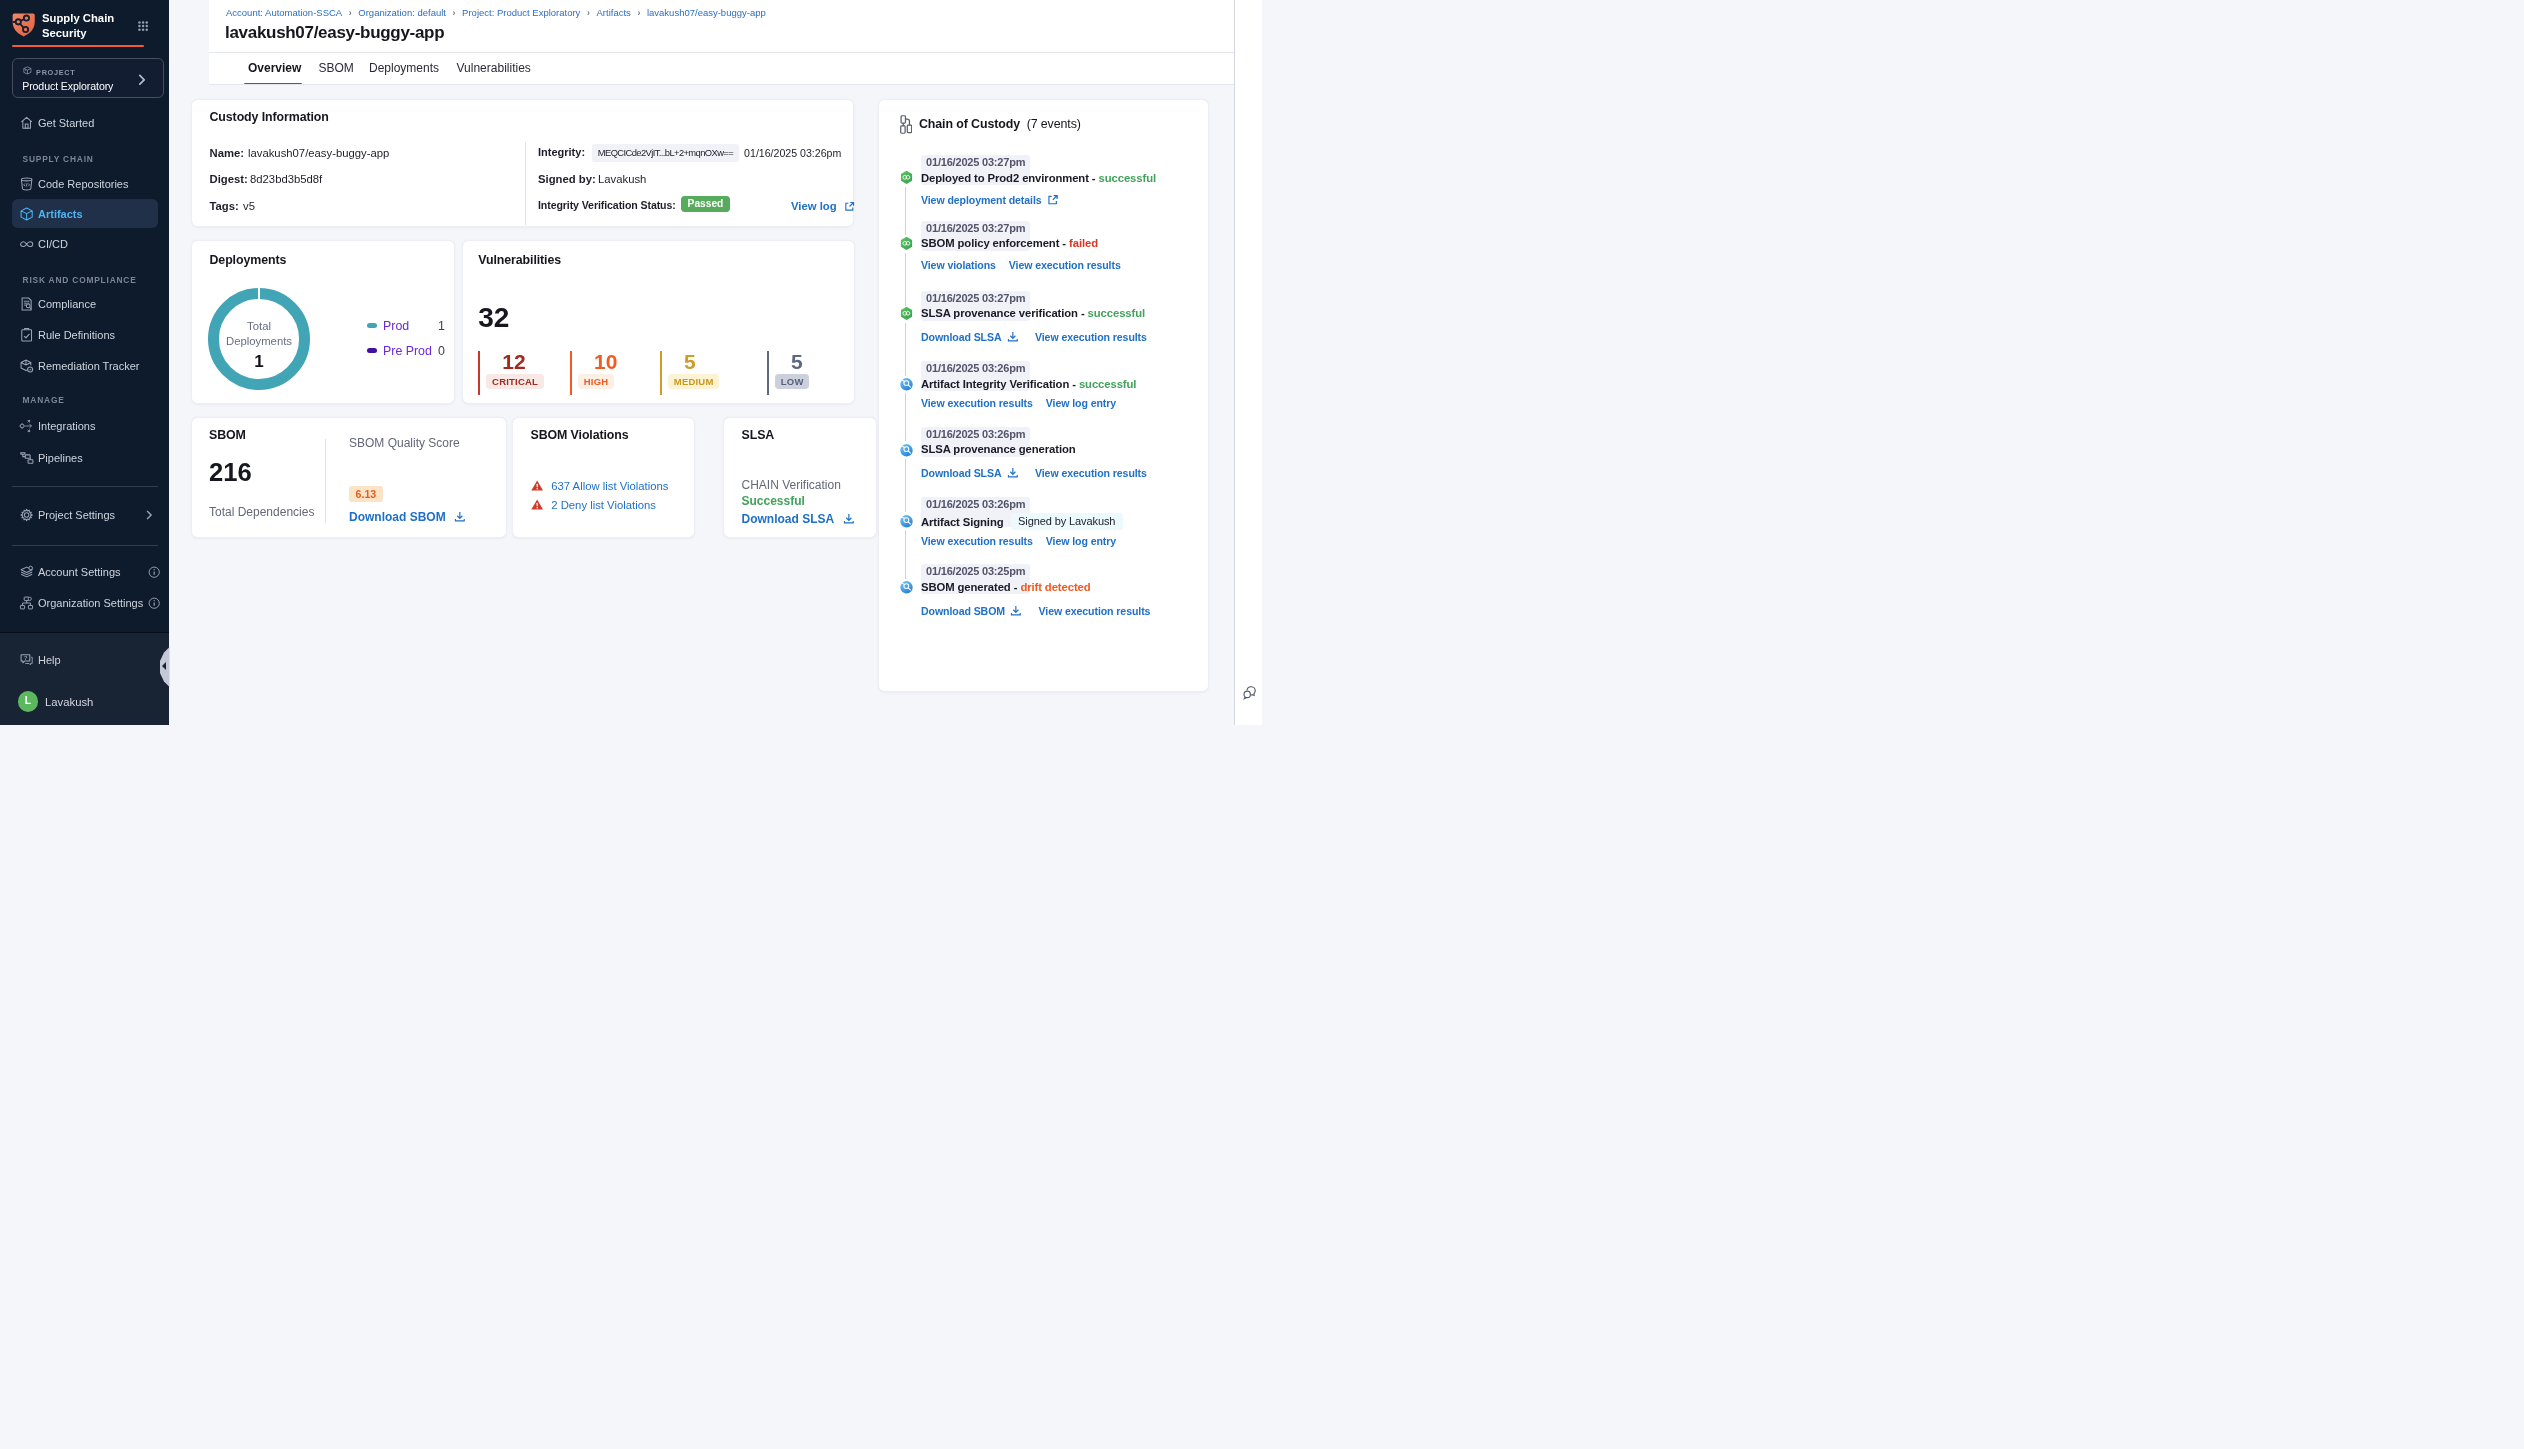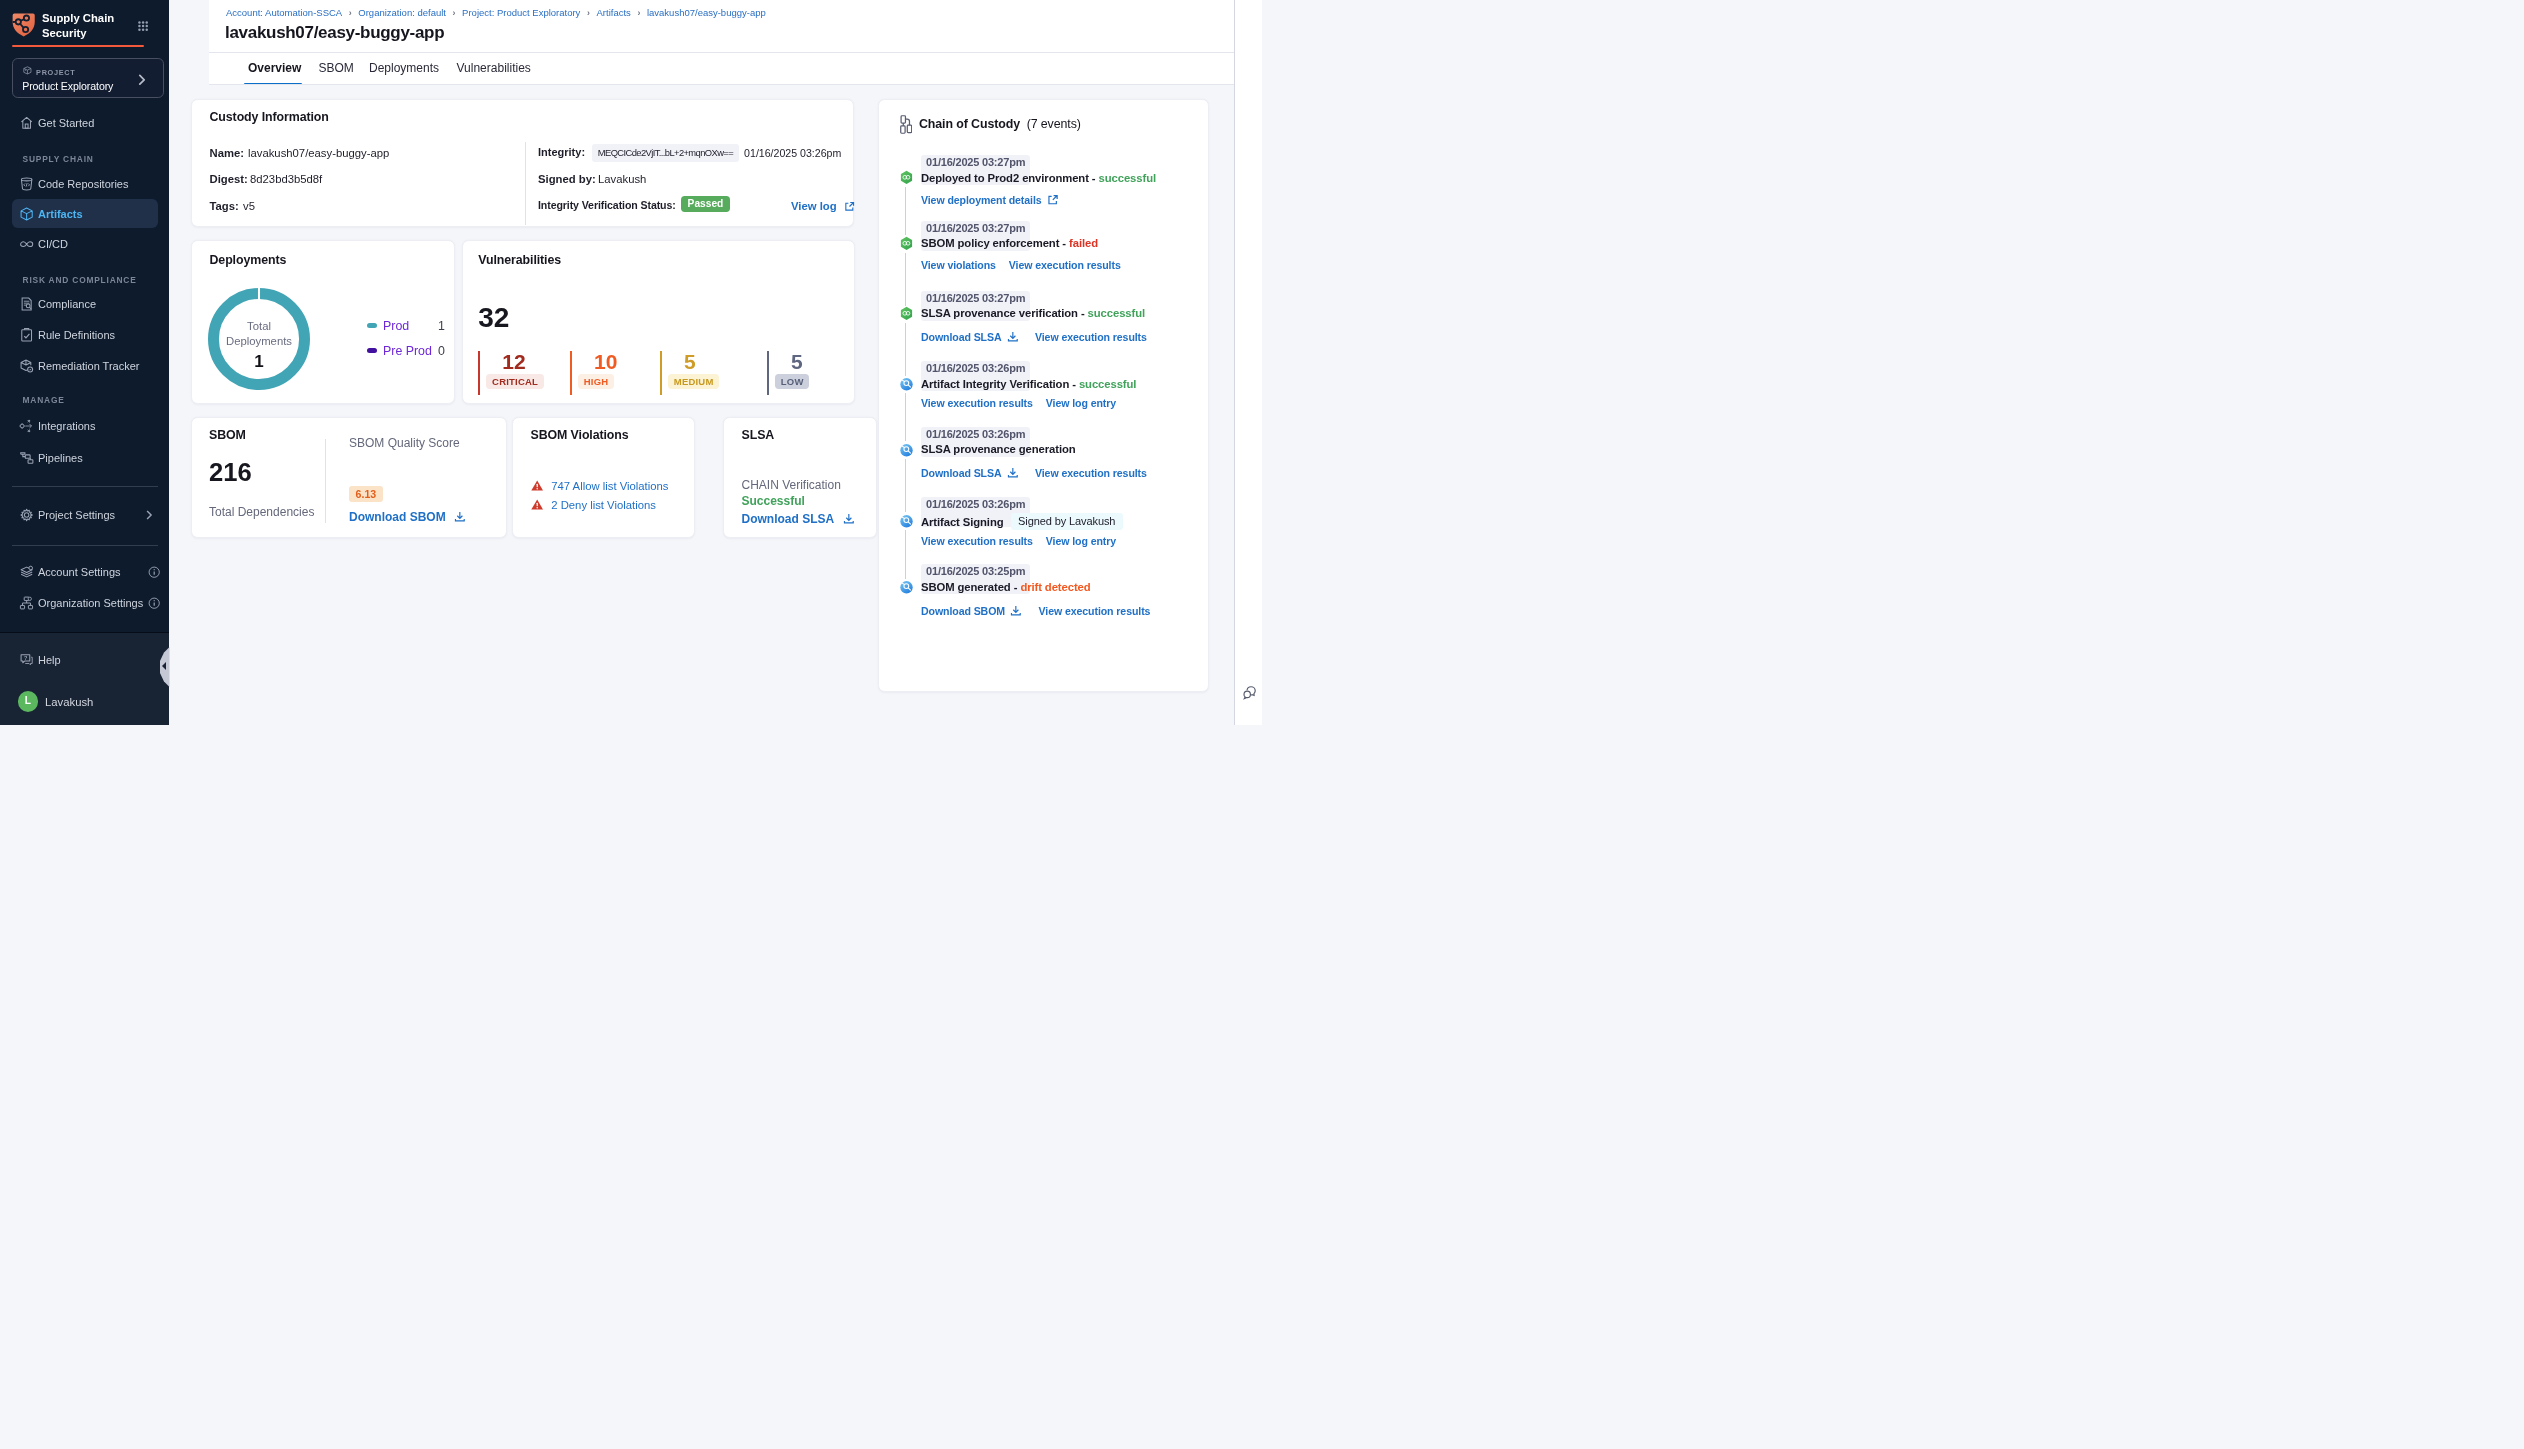--- a/index.html
+++ b/index.html
@@ -352,21 +352,21 @@
     </div>
 
     <div class="card" id="sbomv">
       <div class="ch" style="left:17.5px;top:10.2px">SBOM Violations</div>
       <div class="abs" style="left:17.5px;top:62px">
         <svg width="12.4" height="11" viewBox="0 0 17 15">
             <path d="M8.5 0.5 L16.6 14.5 L0.4 14.5 Z" fill="#ce3b2c"></path>
             <rect x="7.7" y="5" width="1.7" height="5" rx="0.8" fill="#fff"></rect>
             <circle cx="8.5" cy="12" r="1" fill="#fff"></circle>
           </svg>
-        <a class="blue" style="font-weight:normal;font-size:11.3px;position:relative;top:-1.5px;margin-left:5.1px">747 Allow list Violations</a>
+        <a class="blue" style="font-weight:normal;font-size:11.3px;position:relative;top:-1.5px;margin-left:5.1px">637 Allow list Violations</a>
       </div>
       <div class="abs" style="left:17.5px;top:81px">
         <svg width="12.4" height="11" viewBox="0 0 17 15">
             <path d="M8.5 0.5 L16.6 14.5 L0.4 14.5 Z" fill="#ce3b2c"></path>
             <rect x="7.7" y="5" width="1.7" height="5" rx="0.8" fill="#fff"></rect>
             <circle cx="8.5" cy="12" r="1" fill="#fff"></circle>
           </svg>
         <a class="blue" style="font-weight:normal;font-size:11.3px;position:relative;top:-1.5px;margin-left:5.1px">2 Deny list Violations</a>
       </div>
     </div>

